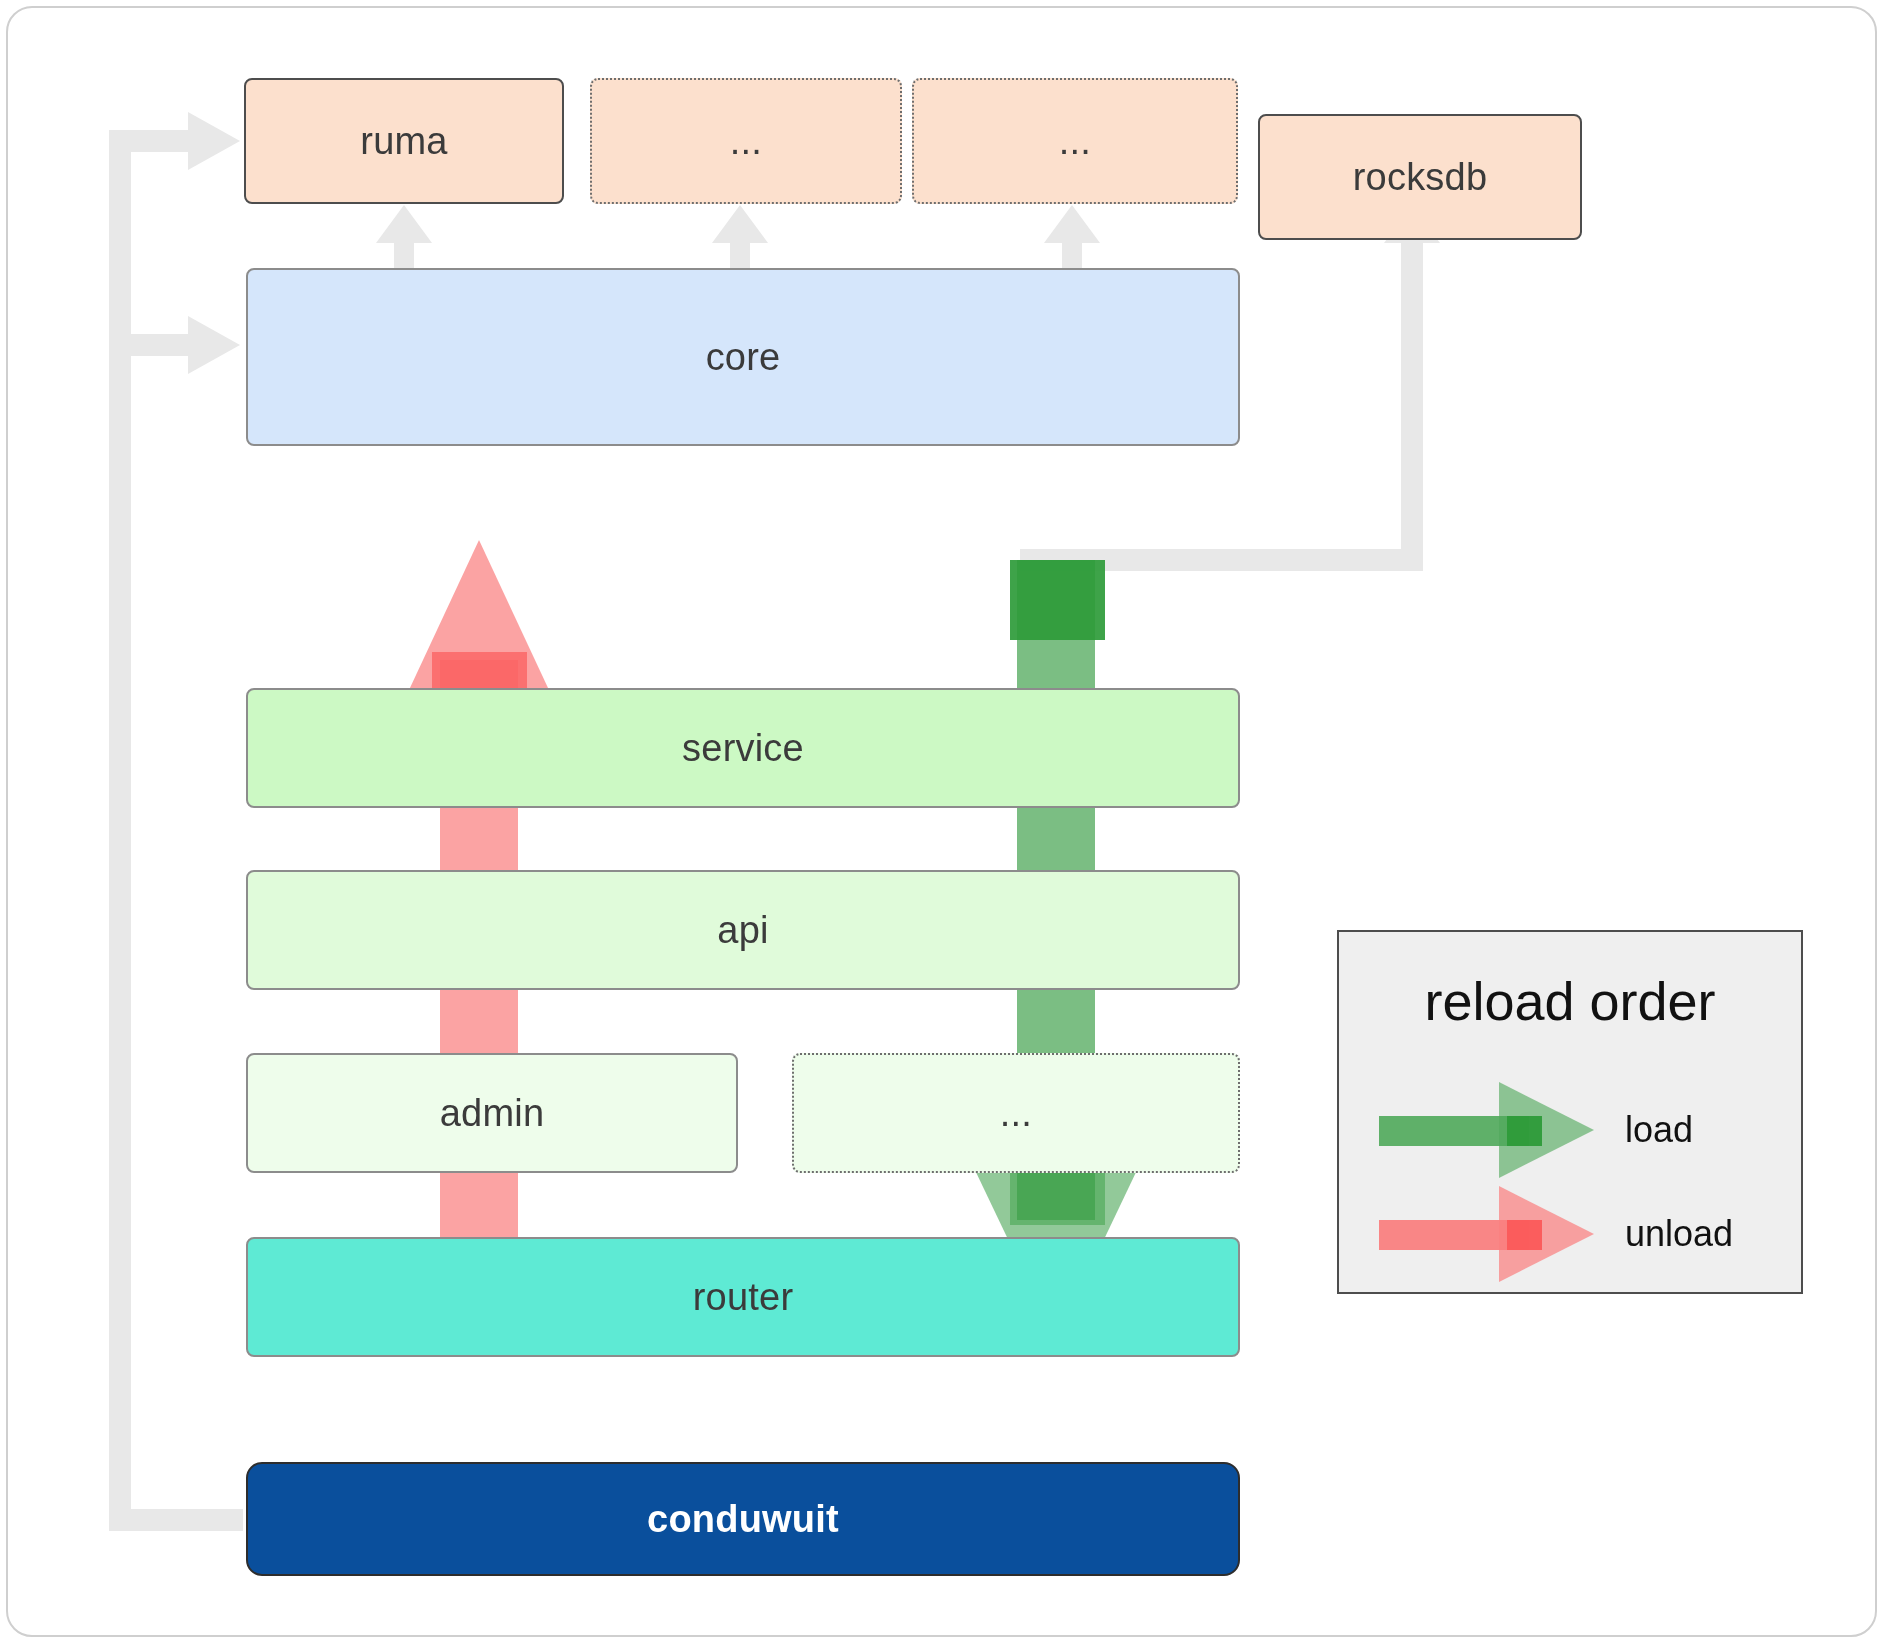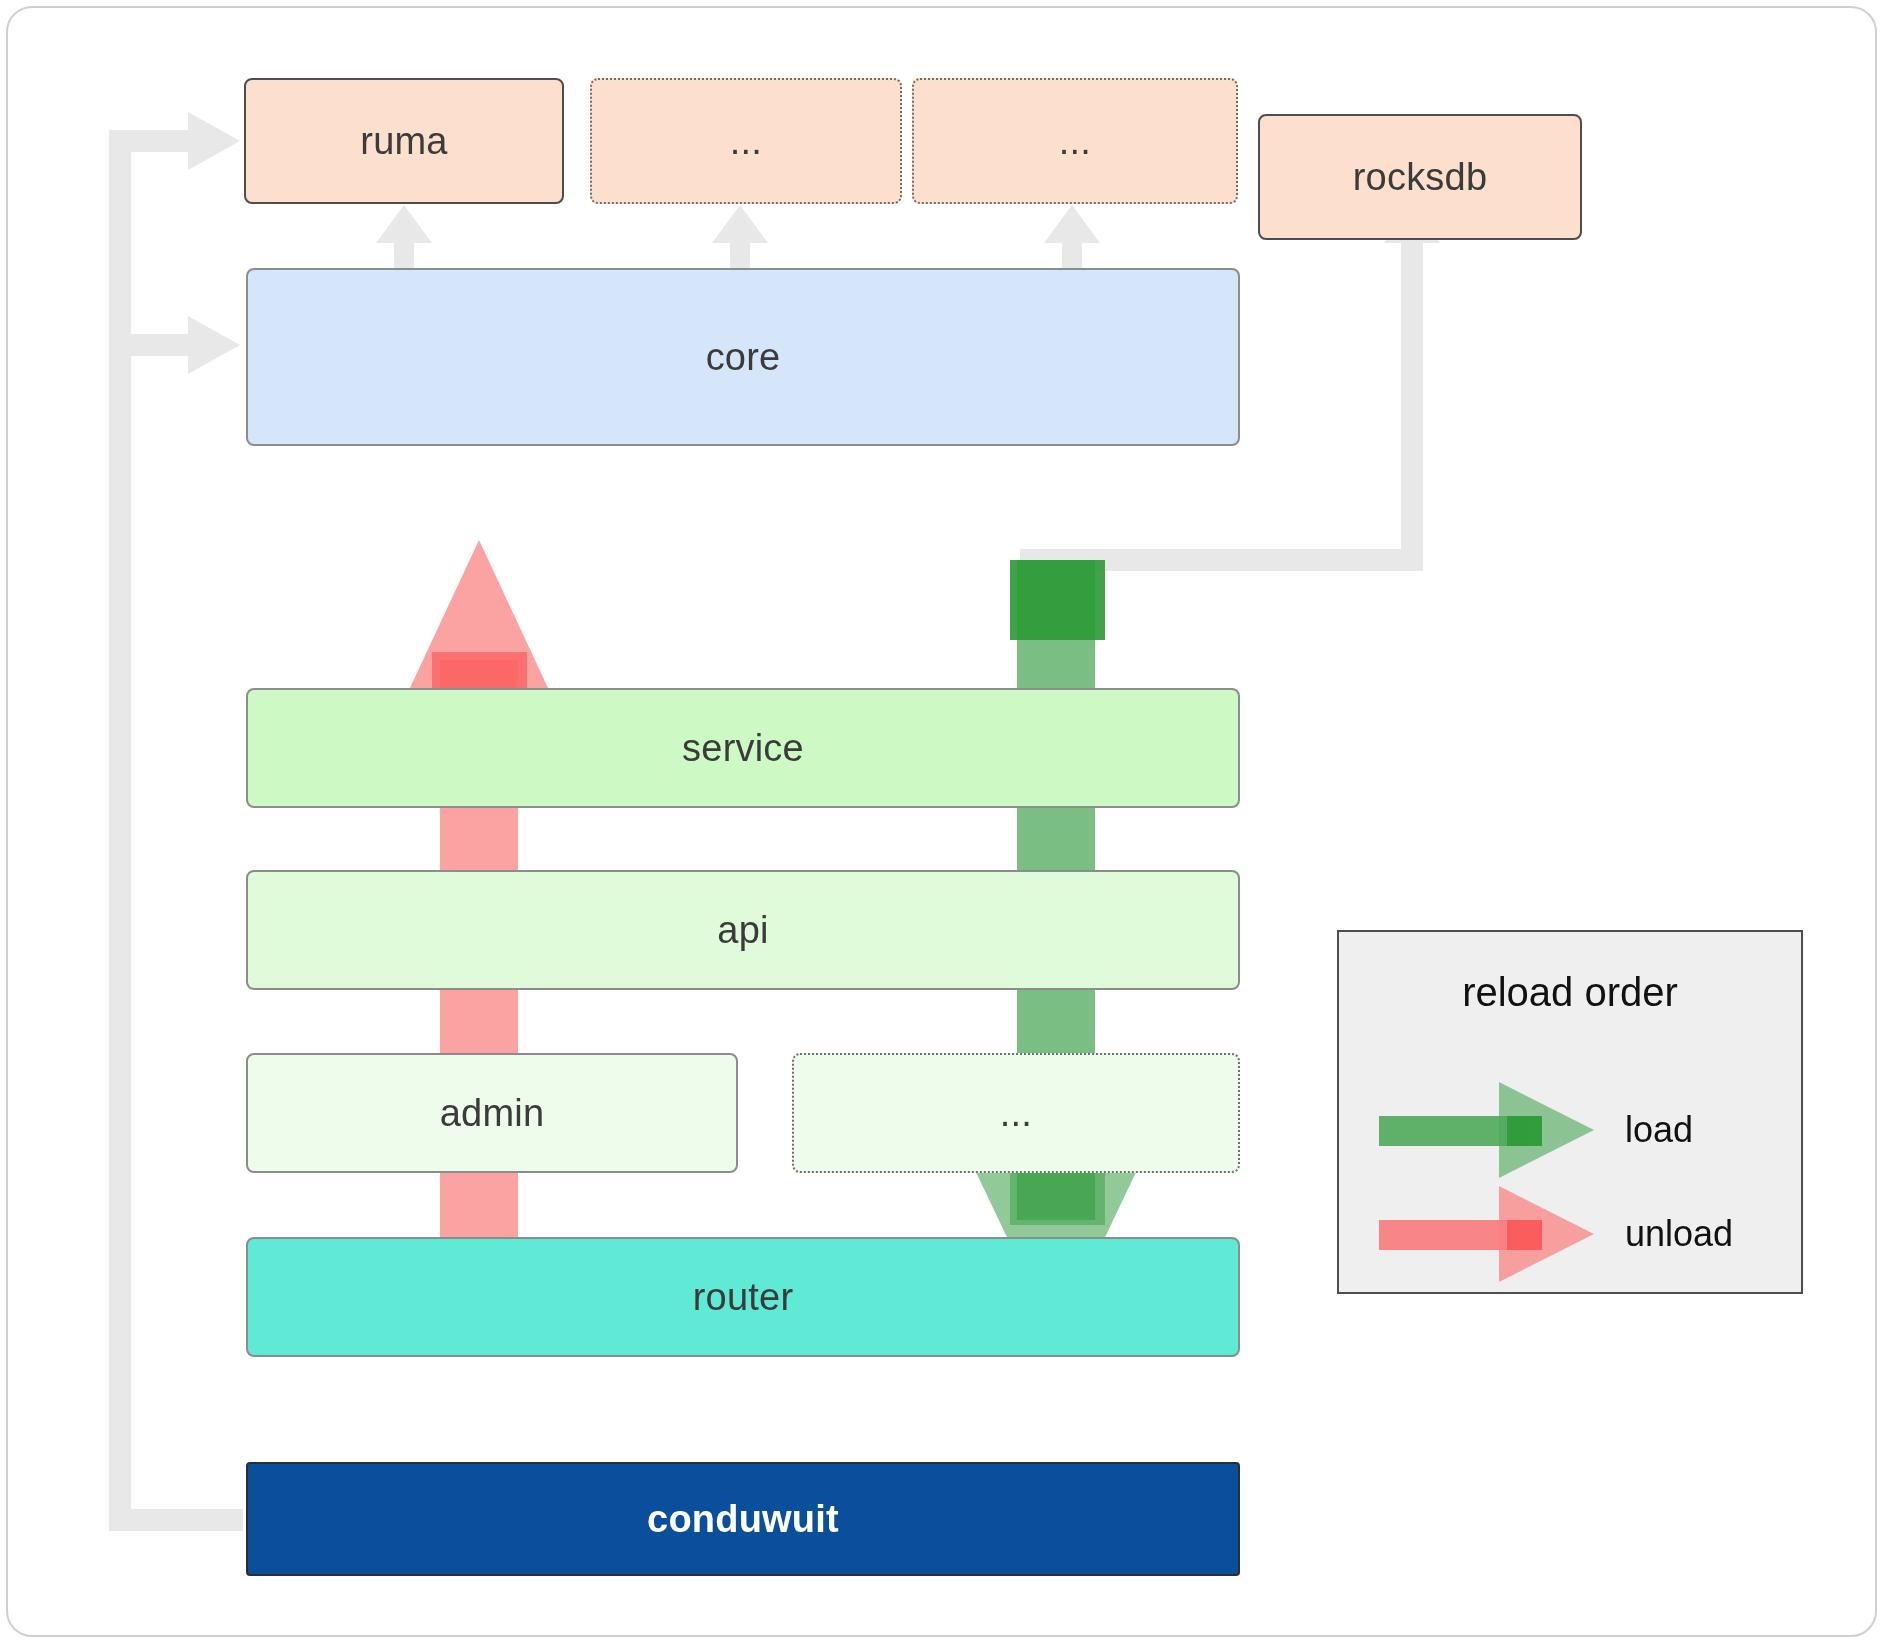--- a/index.html
+++ b/index.html
@@ -50,21 +50,21 @@
   .service  { background: #ccf9c4; }
   .api      { background: #e0fbda; }
   .admin    { background: #eefdeb; }
   .dots     { background: #eefdeb; }
   .router   { background: #5eead4; }
   .conduwuit{
     background: #0a4f9c;
     color: #ffffff;
     font-weight: bold;
     border: 2.5px solid #2d2d2d;
-    border-radius: 4px;
+    border-radius: 16px;
   }
 
   
   .uparrow {
     position: absolute;
     z-index: 1;
   }
 
   
   .elbow { position: absolute; z-index: 1; }
@@ -78,21 +78,21 @@
     background: #efefef;
     border: 2.5px solid #4d4d4d;
     box-sizing: border-box;
     z-index: 4;
   }
   .legend-title {
     position: absolute;
     left: 0; right: 0;
     top: 38px;
     text-align: center;
-    font-size: 40px;
+    font-size: 54px;
     color: #111;
   }
   .legend-row {
     position: absolute;
     display: flex;
     align-items: center;
   }
   .legend-label {
     font-size: 36px;
     color: #111;

